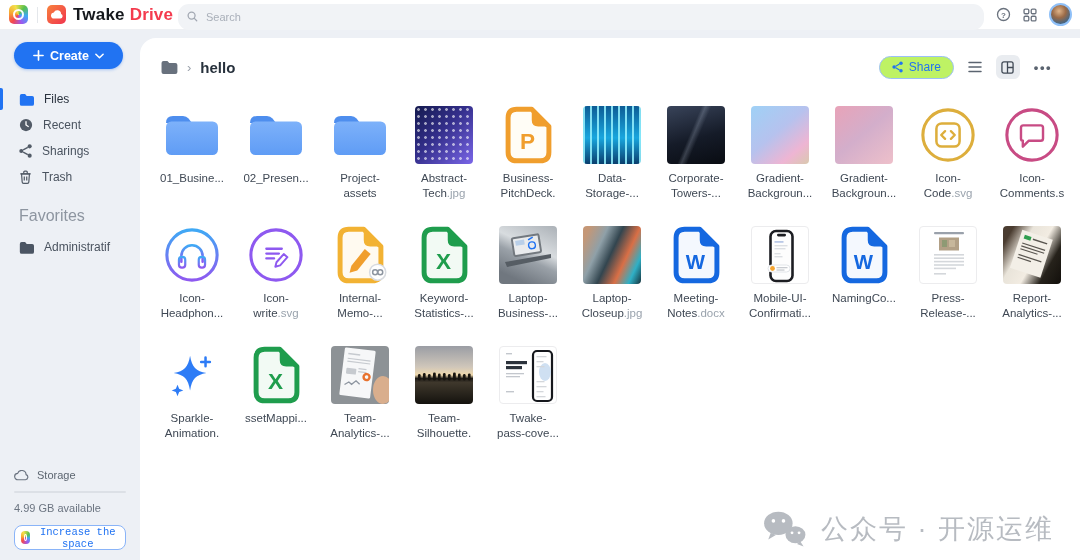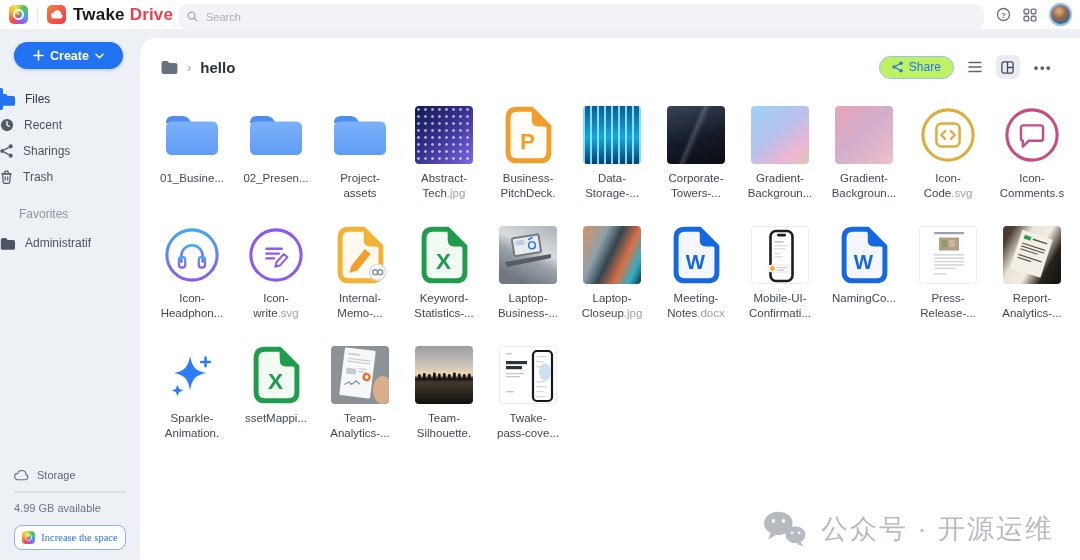--- a/index.html
+++ b/index.html
@@ -31,32 +31,32 @@
           background:radial-gradient(circle at 42% 32%,#e0b489 0%,#9a6a47 40%,#4b667e 72%,#2d4961 100%)}
 
   
   .sidebar{position:absolute;top:29px;left:0;width:140px;bottom:0}
   .create-btn{margin:13px 0 0 14px;width:109px;height:27px;border-radius:15px;border:none;
           background:#2173f2;color:#fff;font-size:12.5px;font-weight:bold;cursor:pointer;
           display:flex;align-items:center;justify-content:center;gap:6px;
           font-family:"Liberation Sans",sans-serif;box-shadow:0 1px 3px rgba(33,115,242,.35)}
   .nav{margin-top:17px}
   .nav-item{position:relative;height:26px;display:flex;align-items:center;gap:10px;
-          font-size:12px;color:#4a535f;cursor:pointer}
+          padding-left:19px;font-size:12px;color:#4a535f;cursor:pointer}
   .nav-item.active{color:#2a333e}
   .nav-item.active::before{content:"";position:absolute;left:0;top:2px;width:3px;height:22px;
           background:#2173f2;border-radius:0 2px 2px 0}
-  .fav-label{margin:17px 0 9px 19px;font-size:12px;color:#8d95a0}
+  .fav-label{margin:17px 0 9px 19px;font-size:16px;color:#8d95a0}
   .storage{position:absolute;left:0;right:0;bottom:10px;padding:0 14px}
   .storage-head{display:flex;align-items:center;gap:7px;font-size:11px;color:#5d6671}
   .progress{height:2px;background:#dce0e6;border-radius:1px;margin:10px 0 9px}
   .avail{font-size:11px;color:#6b7480;margin-bottom:11px}
   .increase-btn{width:100%;height:25px;background:#fff;border:1px solid #8ab4f8;border-radius:8px;
           display:flex;align-items:center;justify-content:center;gap:6px;color:#2173f2;
-          font-size:10.5px;cursor:pointer;font-family:Liberation Serif, serif}
+          font-size:10.5px;cursor:pointer;font-family:Liberation Mono, monospace}
   .mini-rainbow{width:13px;height:13px;border-radius:4px;position:relative;
           background:conic-gradient(from 220deg,#f5484d,#f7a531,#f3e04a,#58c04d,#3fa9f5,#9b59f0,#f5484d)}
   .mini-rainbow::after{content:"";position:absolute;inset:3px;border-radius:50%;border:1.8px solid #fff}
 
   
   .main{position:absolute;left:140px;top:38px;right:0;bottom:0;background:#fff;
         border-top-left-radius:16px}
   .main-header{display:flex;align-items:center;height:42px;padding:8px 28px 0 20px}
   .breadcrumb{display:flex;align-items:center;gap:9px}
   .crumb-chev{color:#9aa1ab;font-size:13px}

